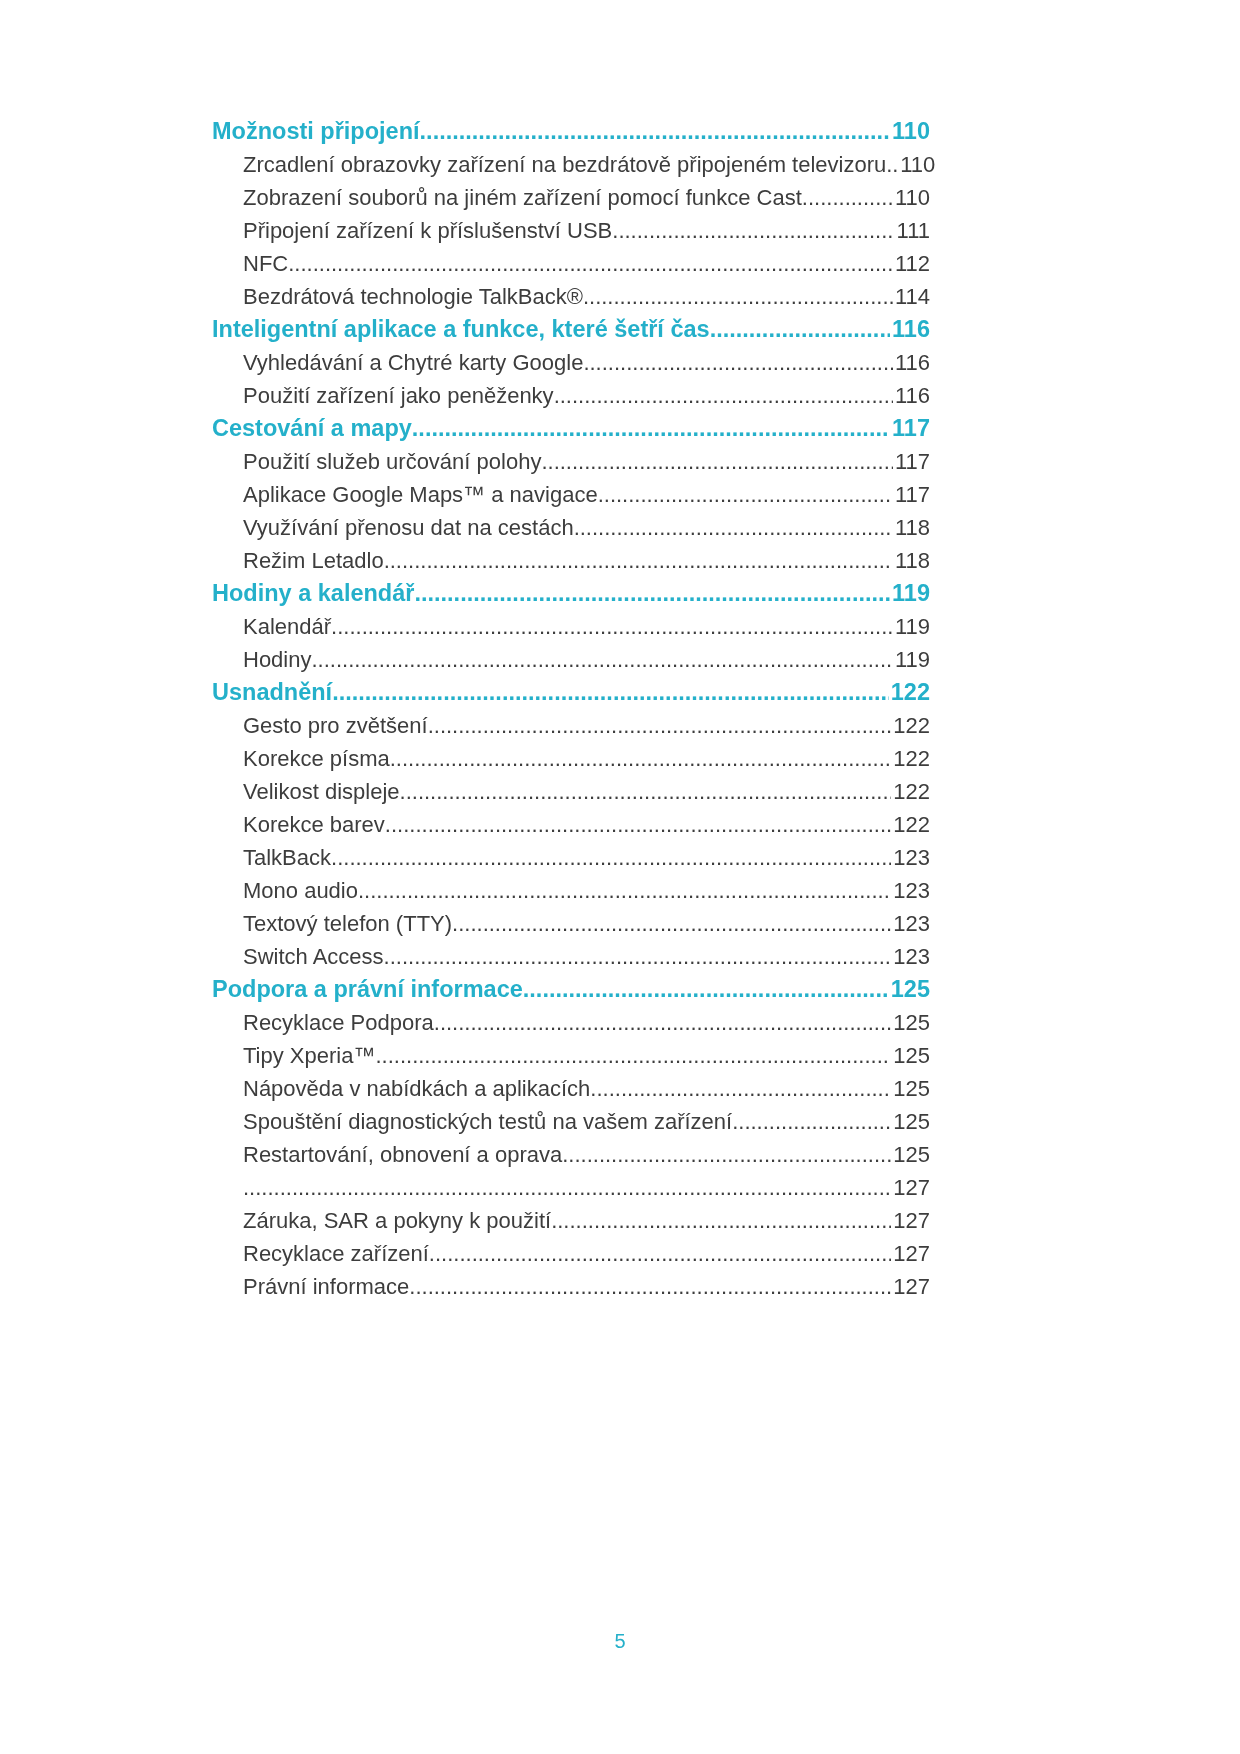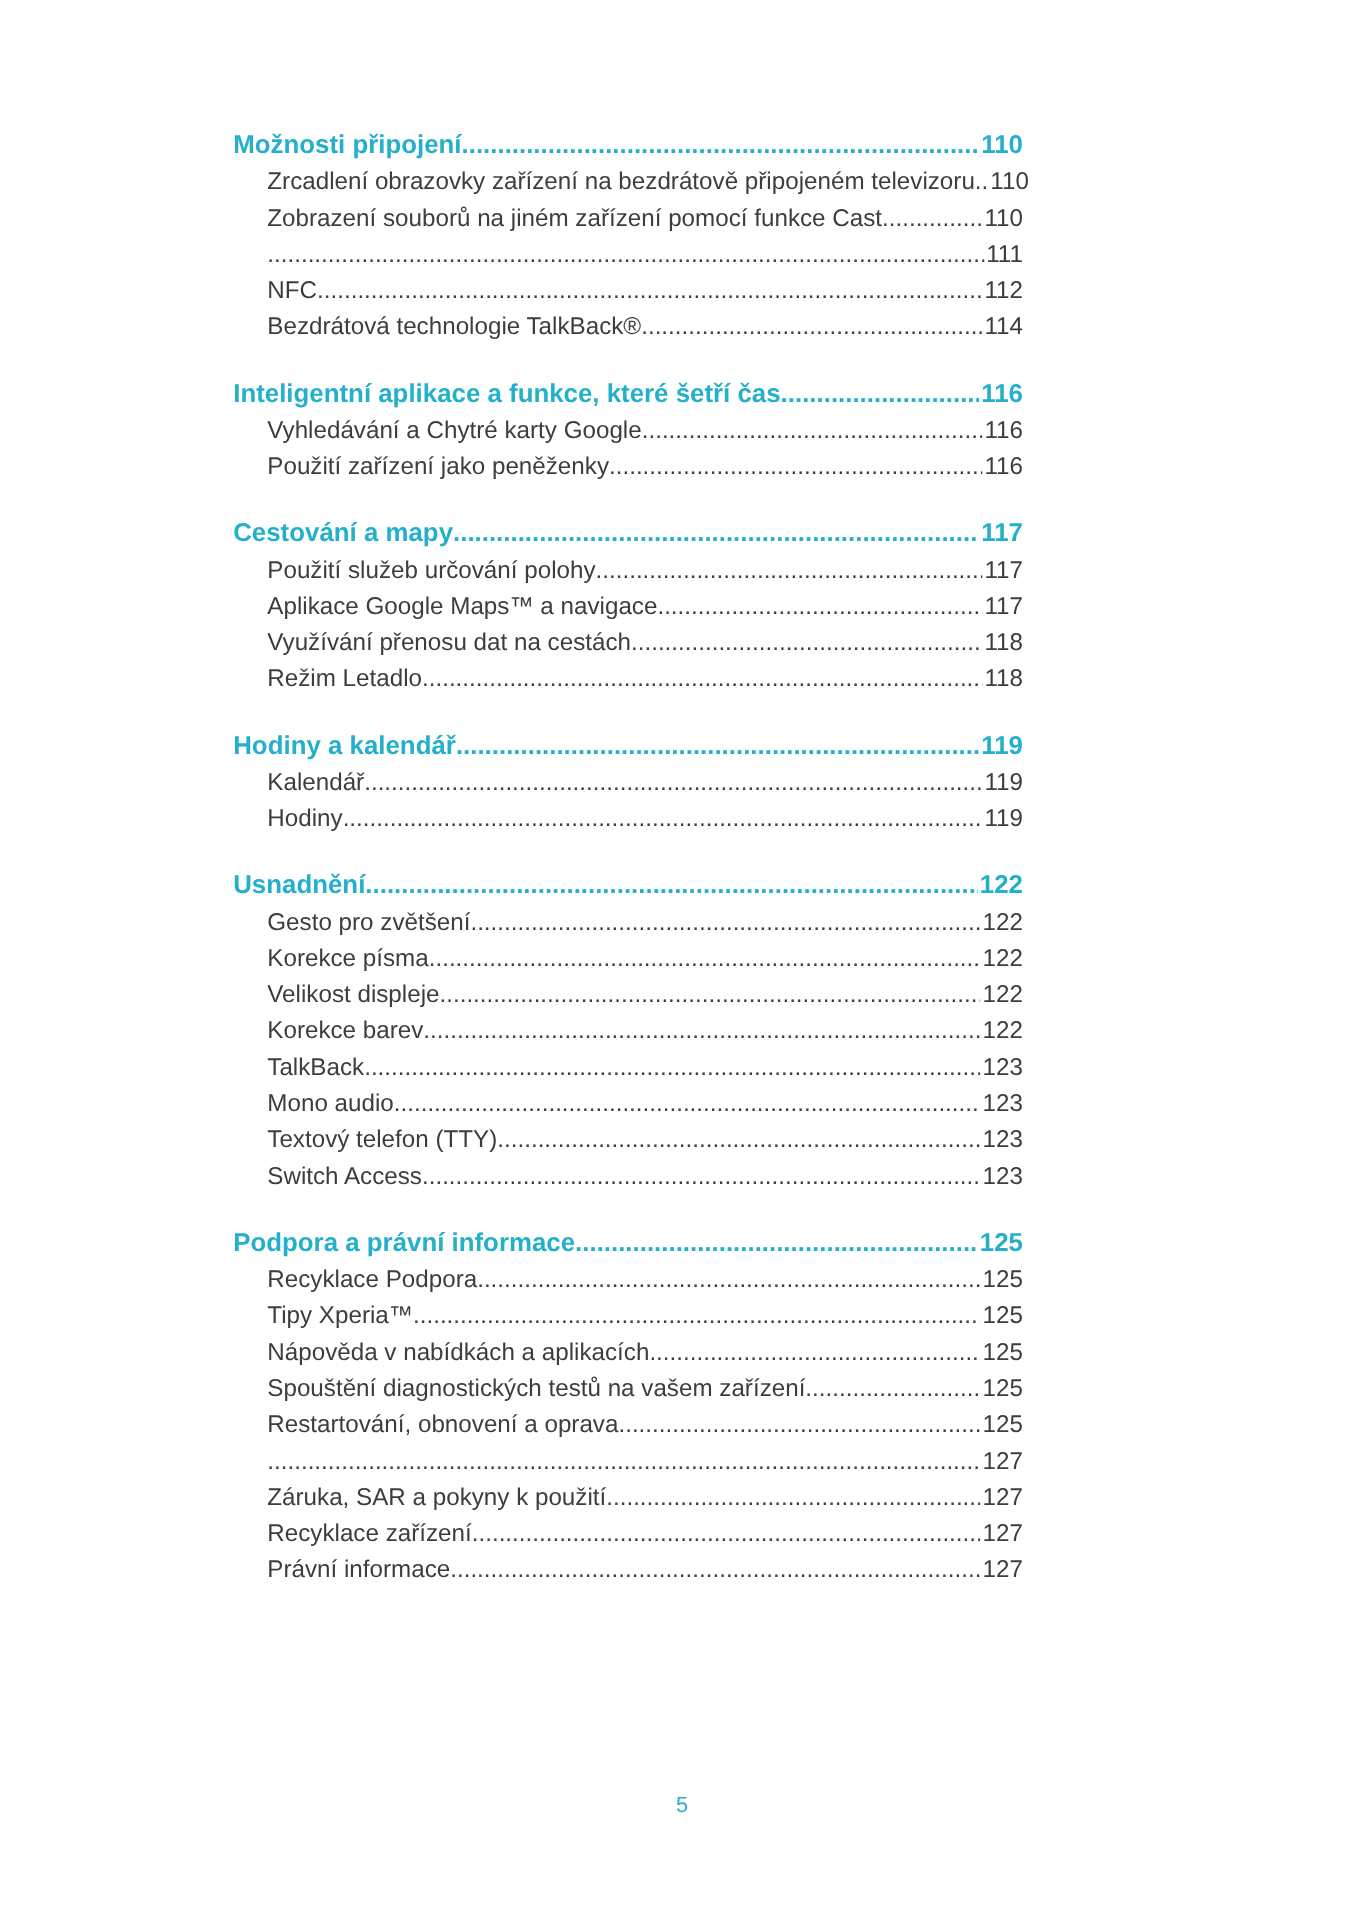--- a/index.html
+++ b/index.html
@@ -28,21 +28,21 @@
     align-items: flex-end;
     height: 33px;
     font-size: 22px;
     color: var(--text-color, #3d3d3d);
     cursor: pointer;
   }
   .toc-row.section {
     font-size: 23.5px;
     font-weight: bold;
     color: var(--accent-color, #24b0ca);
-    margin-top: 28px;
+    margin-top: 0;
   }
   .toc-section:first-child .toc-row.section { margin-top: 0; }
   .toc-row.item { padding-left: 31px; }
   .toc-title { white-space: nowrap; flex: 0 0 auto; }
   .toc-leader {
     flex: 1 1 auto;
     overflow: hidden;
     white-space: nowrap;
     min-width: 12px;
   }
@@ -75,20 +75,21 @@
           <span class="toc-title">Zrcadlení obrazovky zařízení na bezdrátově připojeném televizoru</span>
           <span class="toc-leader"></span>
           <span class="toc-page">110</span>
         </div>
         <div class="toc-row item">
           <span class="toc-title">Zobrazení souborů na jiném zařízení pomocí funkce Cast</span>
           <span class="toc-leader"></span>
           <span class="toc-page">110</span>
         </div>
         <div class="toc-row item">
+          <span class="toc-title">Připojení zařízení k příslušenství USB</span>
           <span class="toc-leader"></span>
           <span class="toc-page">111</span>
         </div>
         <div class="toc-row item">
           <span class="toc-title">NFC</span>
           <span class="toc-leader"></span>
           <span class="toc-page">112</span>
         </div>
         <div class="toc-row item">
           <span class="toc-title">Bezdrátová technologie TalkBack®</span>

